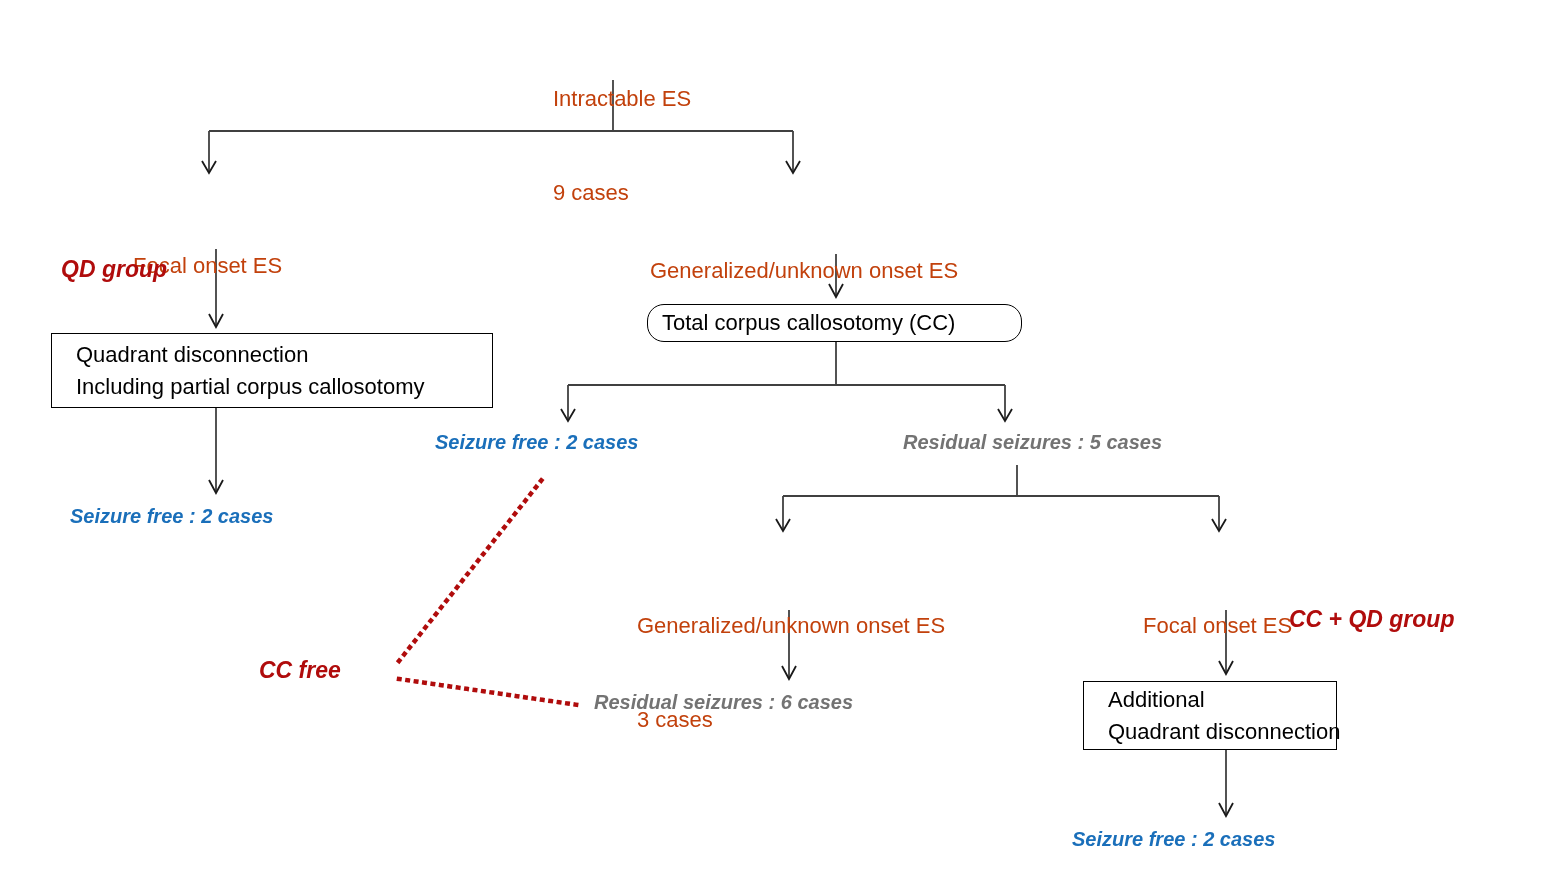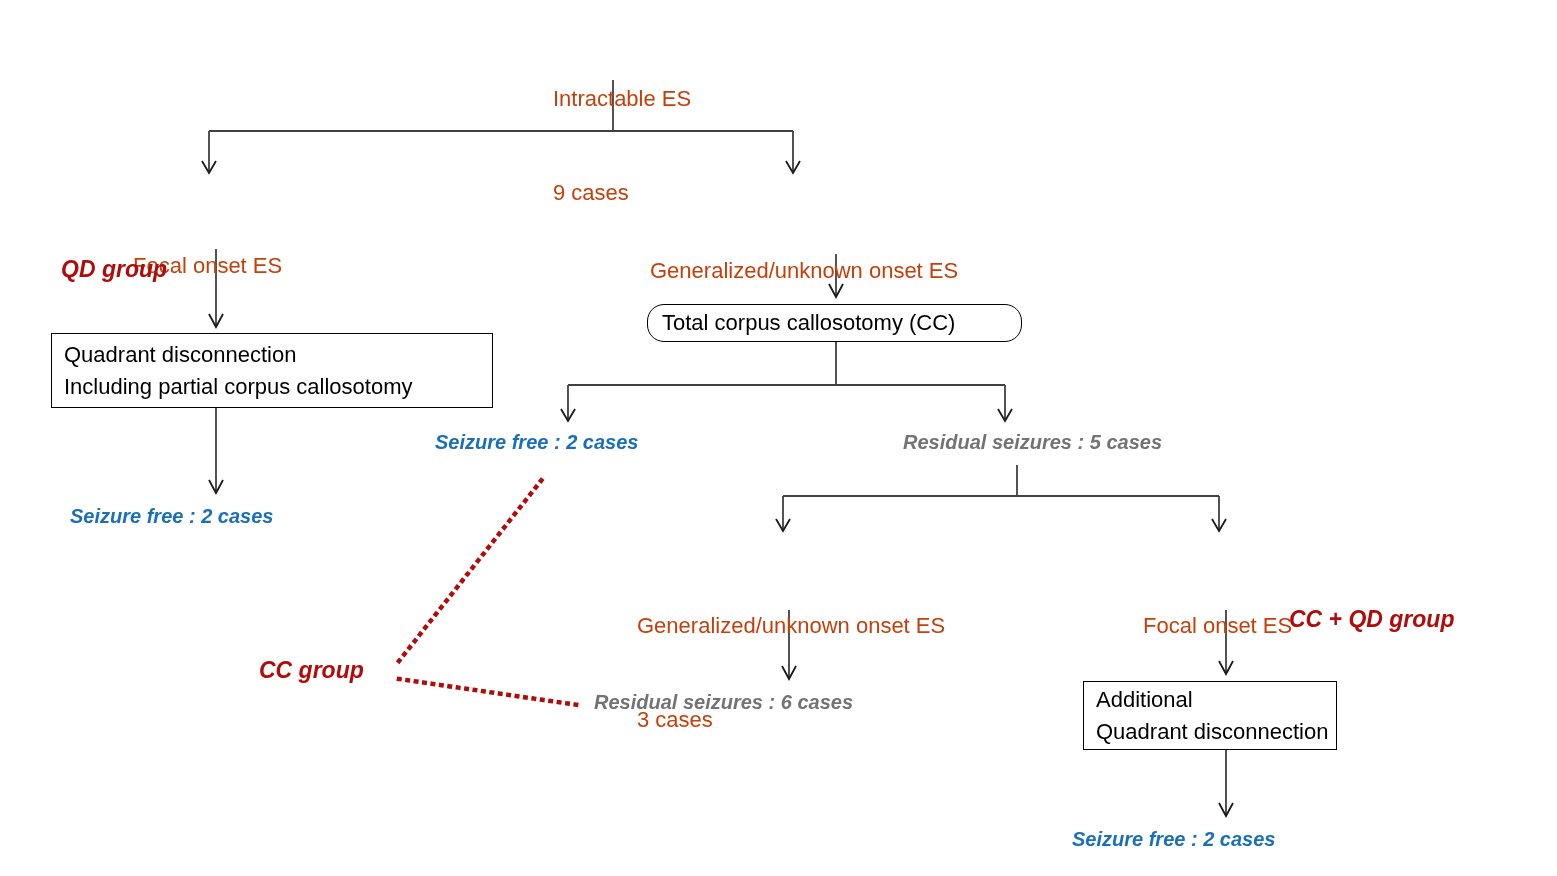--- a/index.html
+++ b/index.html
@@ -24,21 +24,21 @@
     white-space: pre;
   }
   .box {
     position: absolute;
     border: 1.6px solid #000000;
     background: #ffffff;
     box-sizing: border-box;
     display: flex;
     flex-direction: column;
     justify-content: center;
-    padding-left: 12px;
+    padding-left: 24px;
   }
   .box .box-line {
     font-size: 22px;
     line-height: 1.42;
     color: #000000;
     white-space: pre;
   }
   .outcome {
     position: absolute;
     font-size: 20px;
@@ -165,21 +165,21 @@
     <div>3 cases</div>
   </div>
 
   <div class="node-text" style="left:1143px; top:548px;">
     <div>Focal onset ES</div>
     <div>2 cases</div>
   </div>
 
   <div class="group-label" style="left:1289px; top:606px;">CC + QD group</div>
 
-  <div class="group-label" style="left:259px; top:657px;">CC group</div>
+  <div class="group-label" style="left:259px; top:657px;">CC free</div>
 
   <div class="outcome residual" style="left:594px; top:691px;">Residual seizures : 6 cases</div>
 
   <div class="box" style="left:1083px; top:681px; width:254px; height:69px;">
     <div class="box-line">Additional</div>
     <div class="box-line">Quadrant disconnection</div>
   </div>
 
   <div class="outcome free" style="left:1072px; top:828px;">Seizure free : 2 cases</div>
 

